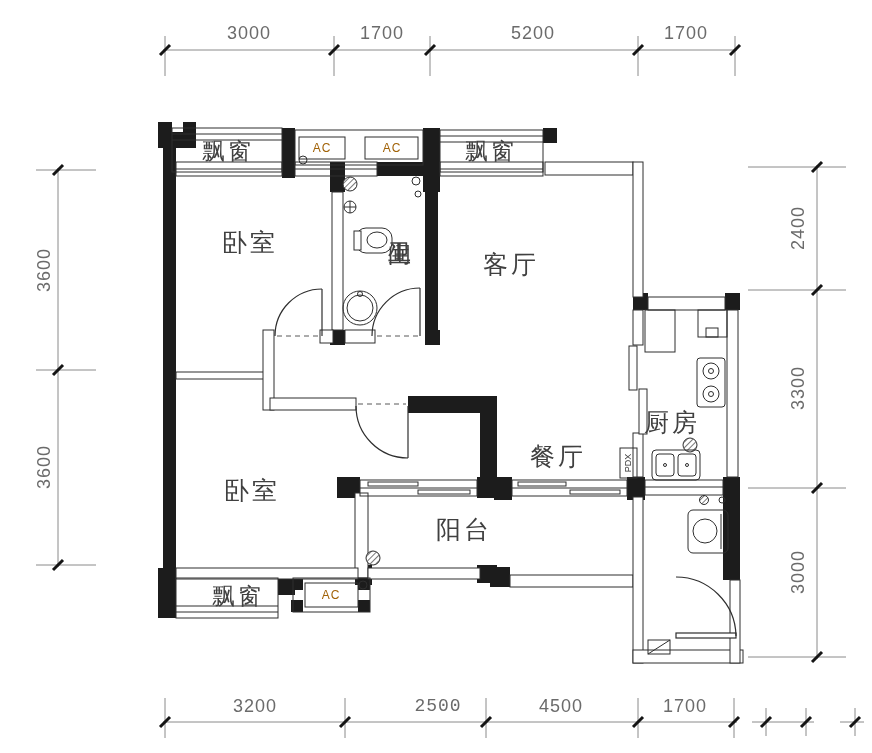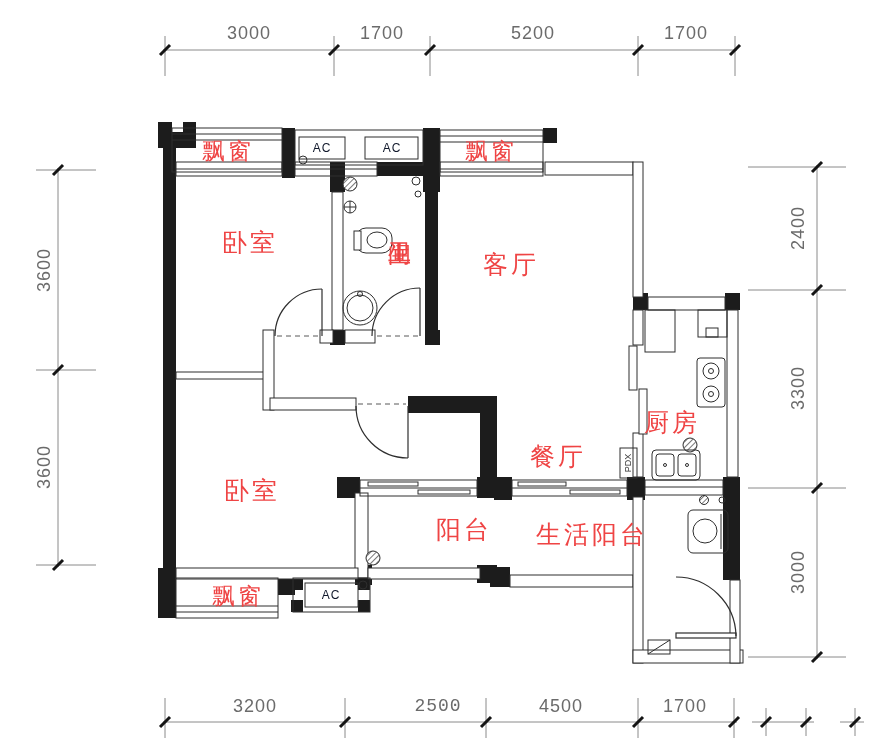--- a/index.html
+++ b/index.html
@@ -1,23 +1,23 @@
 <!DOCTYPE html>
 <html><head>
 <meta charset="utf-8">
 <style>
   html,body{margin:0;padding:0;background:#fff;}
   #canvas{position:relative;width:872px;height:753px;background:#fff;overflow:hidden;
           font-family:"Liberation Sans","DejaVu Sans",sans-serif;}
   #canvas svg{position:absolute;left:0;top:0;}
-  .lbl{position:absolute;transform:translate(-50%,-50%);color:#ef4444;white-space:nowrap;
+  .lbl{position:absolute;transform:translate(-50%,-50%);color:#404040;white-space:nowrap;
        font-weight:400;letter-spacing:3px;}
   .room{font-size:25px;}
   .bay{font-size:23px;}
-  .ac{font-size:12px;letter-spacing:1px;color:#0f172a;}
+  .ac{font-size:12px;letter-spacing:1px;color:#a16207;}
   .dim{font-size:18px;color:#6b6b6b;letter-spacing:1px;font-weight:300;}
   .rot{transform:translate(-50%,-50%) rotate(-90deg);}
   .vert{writing-mode:vertical-rl;text-orientation:upright;letter-spacing:0;line-height:1.05;}
   .pdx{font-size:9px;letter-spacing:0;color:#333;transform:translate(-50%,-50%) rotate(-90deg);}
 </style>
 </head>
 <body>
 
 <div id="canvas">
 
@@ -240,21 +240,20 @@
   </g>
 </svg>
 
   <div class="lbl room" style="left:250px;top:242px;">卧室</div>
   <div class="lbl room vert" style="left:400px;top:224px;transform:translate(-50%,-50%);font-size:23px;">卫生间</div>
   <div class="lbl room" style="left:503px;top:264px;margin-left:8px;">客厅</div>
   <div class="lbl room" style="left:558px;top:432px;margin-top:24px;">餐厅</div>
   <div class="lbl room" style="left:672px;top:394px;margin-top:28px;">厨房</div>
   <div class="lbl room" style="left:252px;top:490px;">卧室</div>
   <div class="lbl room" style="left:424px;top:529px;margin-left:40px;">阳台</div>
-  <div class="lbl room" style="left:592px;top:534px;">生活阳台</div>
 
   <div class="lbl bay" style="left:228px;top:151px;">飘窗</div>
   <div class="lbl bay" style="left:491px;top:151px;">飘窗</div>
   <div class="lbl bay" style="left:238px;top:596px;">飘窗</div>
 
   <div class="lbl ac" style="left:322px;top:148px;">AC</div>
   <div class="lbl ac" style="left:392px;top:148px;">AC</div>
   <div class="lbl ac" style="left:331px;top:595px;">AC</div>
   <div class="lbl pdx" style="left:628px;top:463px;">PDX</div>
 

